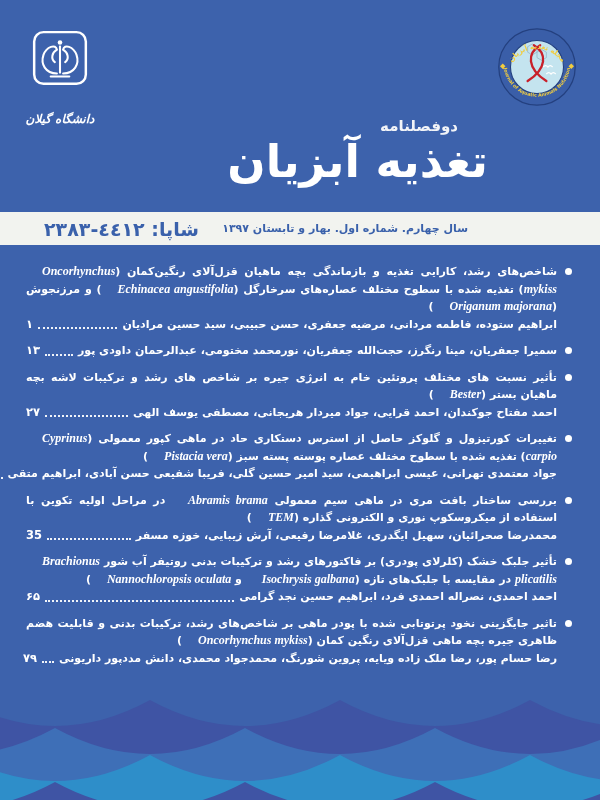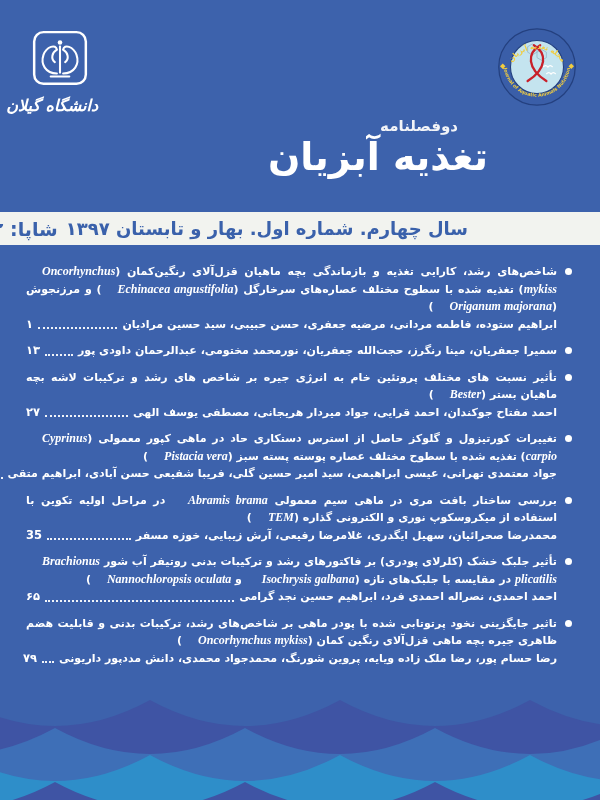--- a/index.html
+++ b/index.html
@@ -5,35 +5,35 @@
   html,body{margin:0;padding:0;background:#222;}
   .page{
     position:relative;width:600px;height:800px;overflow:hidden;
     background:#3d62ac;
     font-family:"DejaVu Sans",sans-serif;
     direction:rtl;color:#fff;
   }
   
   .uni-logo{position:absolute;top:30px;left:22px;width:76px;text-align:center;}
   .uni-logo .uni-name{
-    margin-top:4px;font-size:16px;font-weight:bold;color:#fff;
+    margin-top:20px;font-size:12px;font-weight:bold;color:#fff;
     font-style:italic;letter-spacing:0;white-space:nowrap;
   }
   .journal-logo{position:absolute;top:28px;right:24px;width:78px;height:78px;}
   
   .masthead{position:absolute;top:117px;right:112px;text-align:right;}
   .journal-type{font-size:15px;font-weight:bold;color:#f2f4f8;padding-left:2px;padding-right:30px;}
-  .journal-title{font-size:38px;font-weight:bold;color:#ffffff;line-height:1.15;margin-top:1px;}
+  .journal-title{font-size:45px;font-weight:bold;color:#ffffff;line-height:1.15;margin-top:1px;}
   
   .issue-band{
     position:absolute;top:212px;left:0;right:0;height:33px;background:#f2f3ef;
     display:flex;align-items:center;justify-content:space-between;
     padding:0 44px;box-sizing:border-box;
   }
-  .issue-line{color:#3a61ab;font-size:18px;font-weight:bold;margin-left:8px;margin-right:88px;white-space:nowrap;}
+  .issue-line{color:#3a61ab;font-size:11px;font-weight:bold;margin-left:0;margin-right:88px;white-space:nowrap;}
   .issn{color:#3a61ab;font-size:19px;font-weight:bold;white-space:nowrap;}
   
   .toc{position:absolute;top:263px;right:28px;left:26px;}
   .entry{position:relative;padding-right:15px;margin-bottom:9px;}
   .bullet{
     position:absolute;right:0;top:5px;width:7px;height:7px;border-radius:50%;
     background:#fff;display:block;
   }
   .etitle{
     font-size:11px;font-weight:bold;line-height:17.5px;color:#fff;

